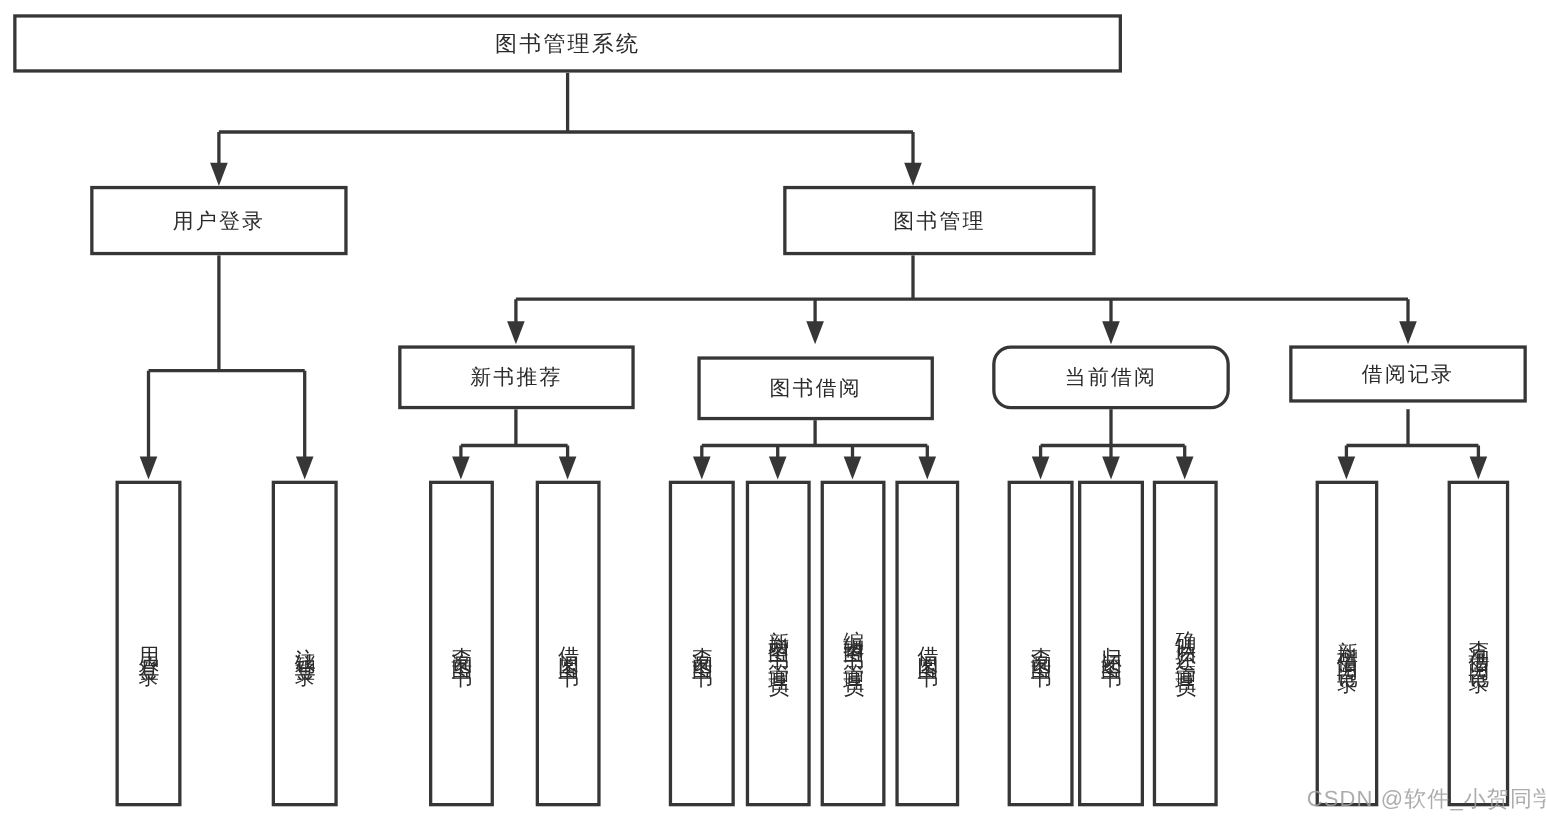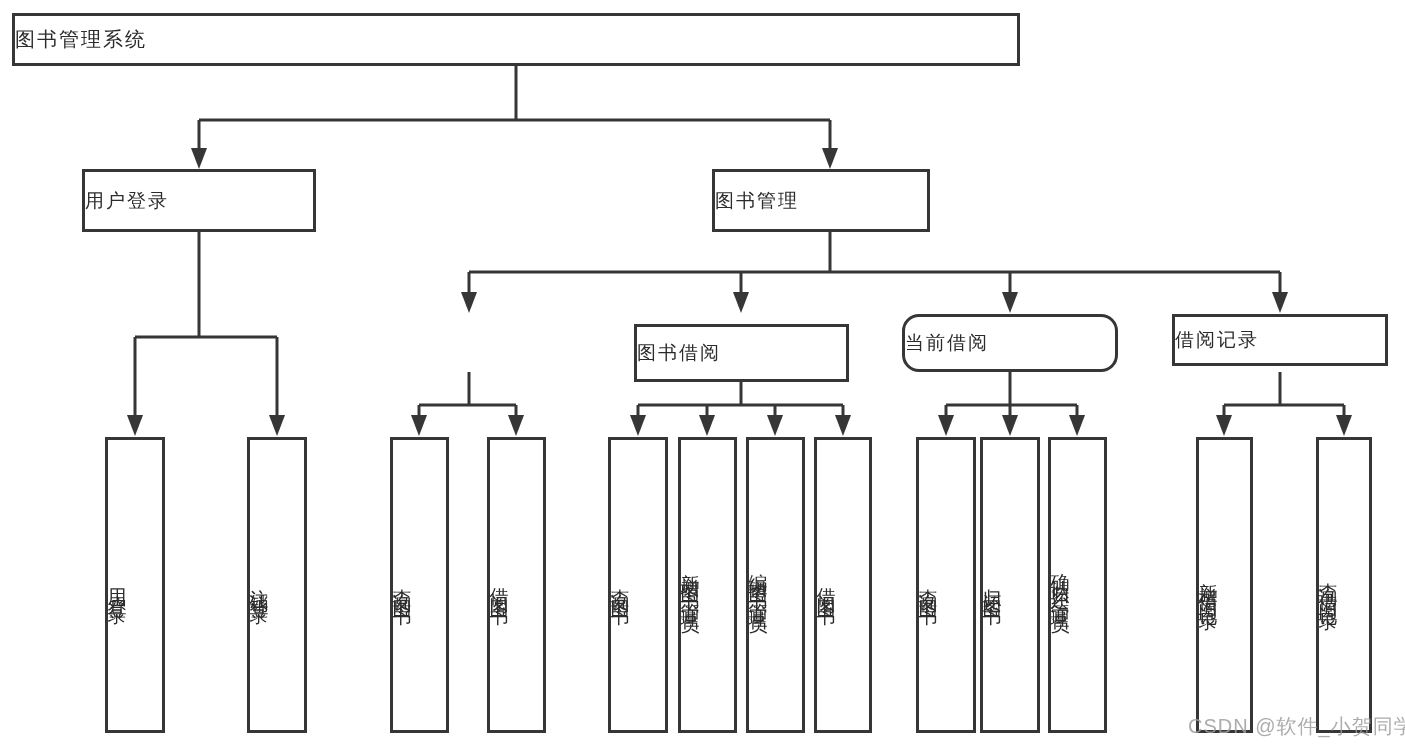--- a/index.html
+++ b/index.html
@@ -5,21 +5,21 @@
   html,body{margin:0;padding:0;background:#fff;}
   .canvas{
     position:relative;width:1405px;height:747px;background:#fff;
     font-family:"Liberation Sans","DejaVu Sans",sans-serif;overflow:hidden;
   }
   svg.connectors{position:absolute;left:0;top:0;z-index:1;}
   svg.connectors path{stroke:#363636;stroke-width:3;fill:none;}
   svg.connectors polygon{fill:#363636;}
   .box{
     position:absolute;background:#fff;border:3px solid #363636;box-sizing:border-box;
-    display:flex;align-items:center;justify-content:flex-start;color:#2b2b2b;z-index:2;
+    display:flex;align-items:center;justify-content:center;color:#2b2b2b;z-index:2;
   }
   .hbox{font-size:19px;letter-spacing:2px;white-space:nowrap;}
   .root{font-size:20px;}
   .vbox .vtext{
     writing-mode:vertical-rl;text-orientation:mixed;
     font-size:19px;letter-spacing:6px;line-height:1;white-space:nowrap;
   }
   .watermark{
     position:absolute;left:1188px;top:713px;z-index:5;
     font-size:20px;letter-spacing:1px;color:rgba(158,158,158,0.85);white-space:nowrap;
@@ -92,24 +92,27 @@
     <polygon points="1336,415 1352,415 1344,436"></polygon>
   </svg>
 
   <div class="box hbox root" style="left:12px;top:13px;width:1008px;height:53px;">
     <span>图书管理系统</span>
   </div>
 
   <div class="box hbox" style="left:82px;top:169px;width:234px;height:63px;">
     <span>用户登录</span>
   </div>
-  <div class="box hbox" style="left:712px;top:169px;width:218px;height:63px;">
+  <div class="box hbox" style="left:712px;top:169px;width:284px;height:63px;">
     <span>图书管理</span>
   </div>
 
+  <div class="box hbox" style="left:362px;top:314px;width:215px;height:58px;">
+    <span>新书推荐</span>
+  </div>
   <div class="box hbox" style="left:634px;top:324px;width:215px;height:58px;">
     <span>图书借阅</span>
   </div>
   <div class="box hbox" style="left:902px;top:314px;width:216px;height:58px;border-radius:17px;">
     <span>当前借阅</span>
   </div>
   <div class="box hbox" style="left:1172px;top:314px;width:216px;height:52px;">
     <span>借阅记录</span>
   </div>
 

